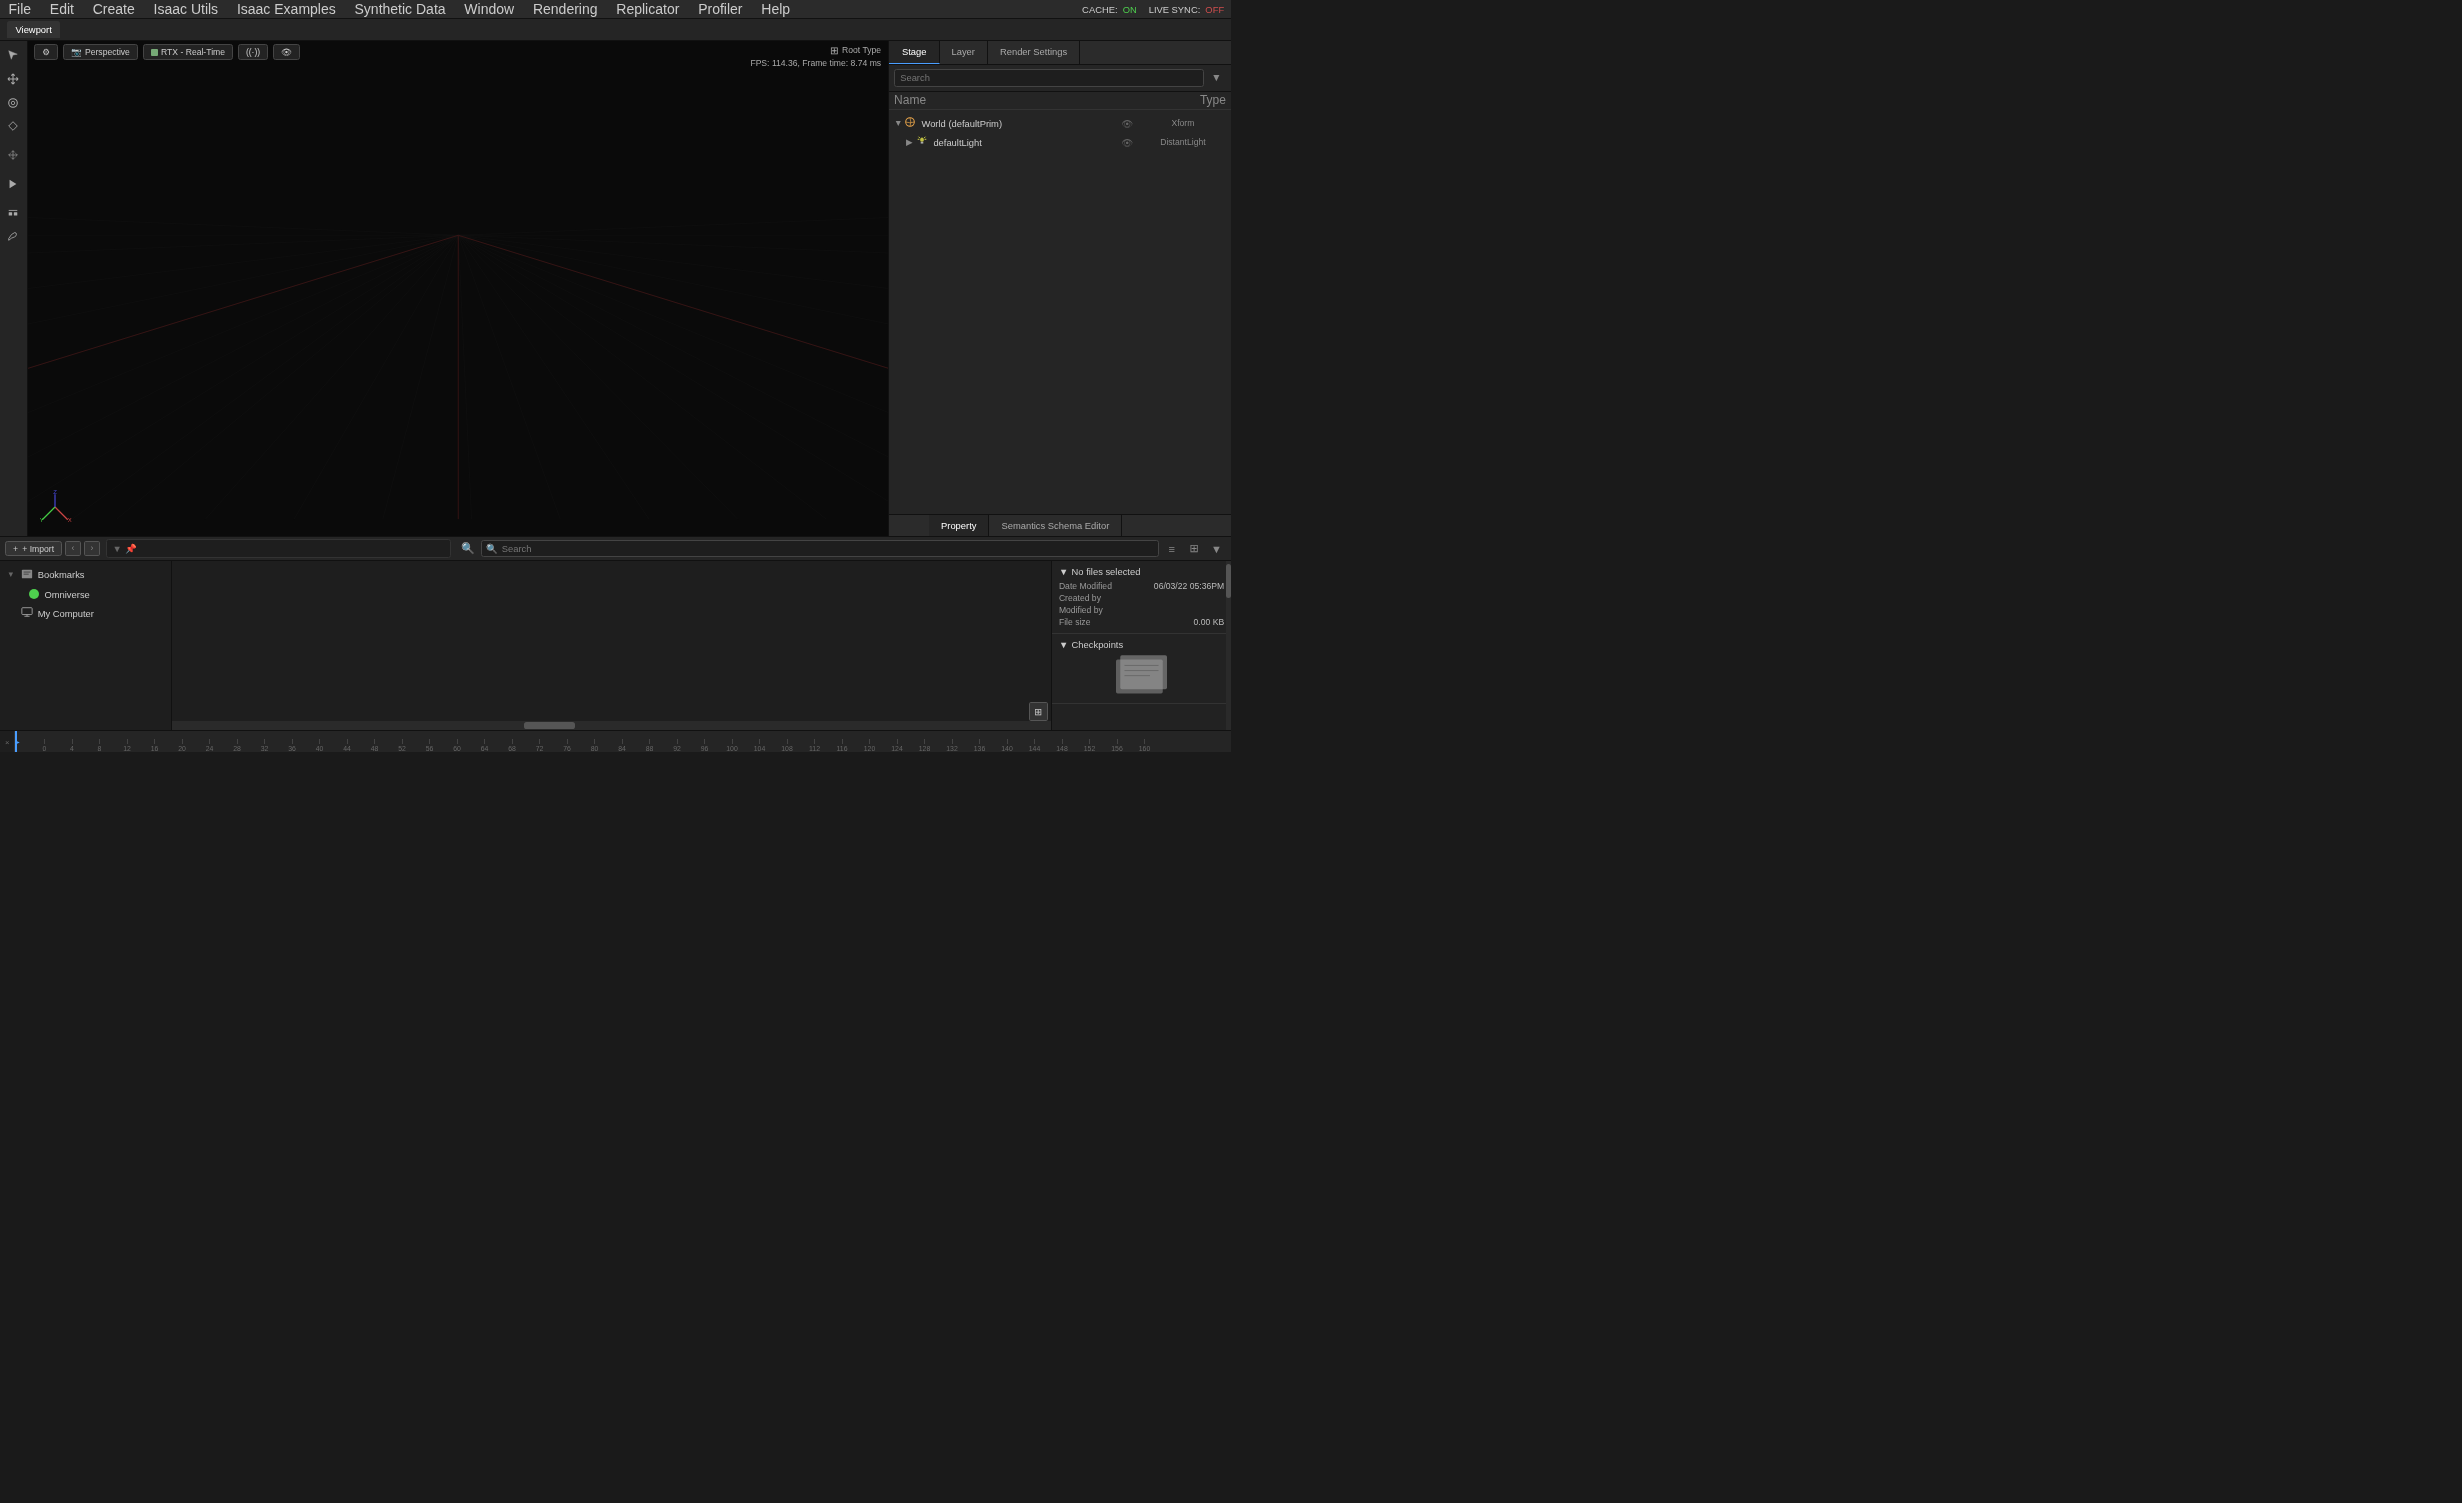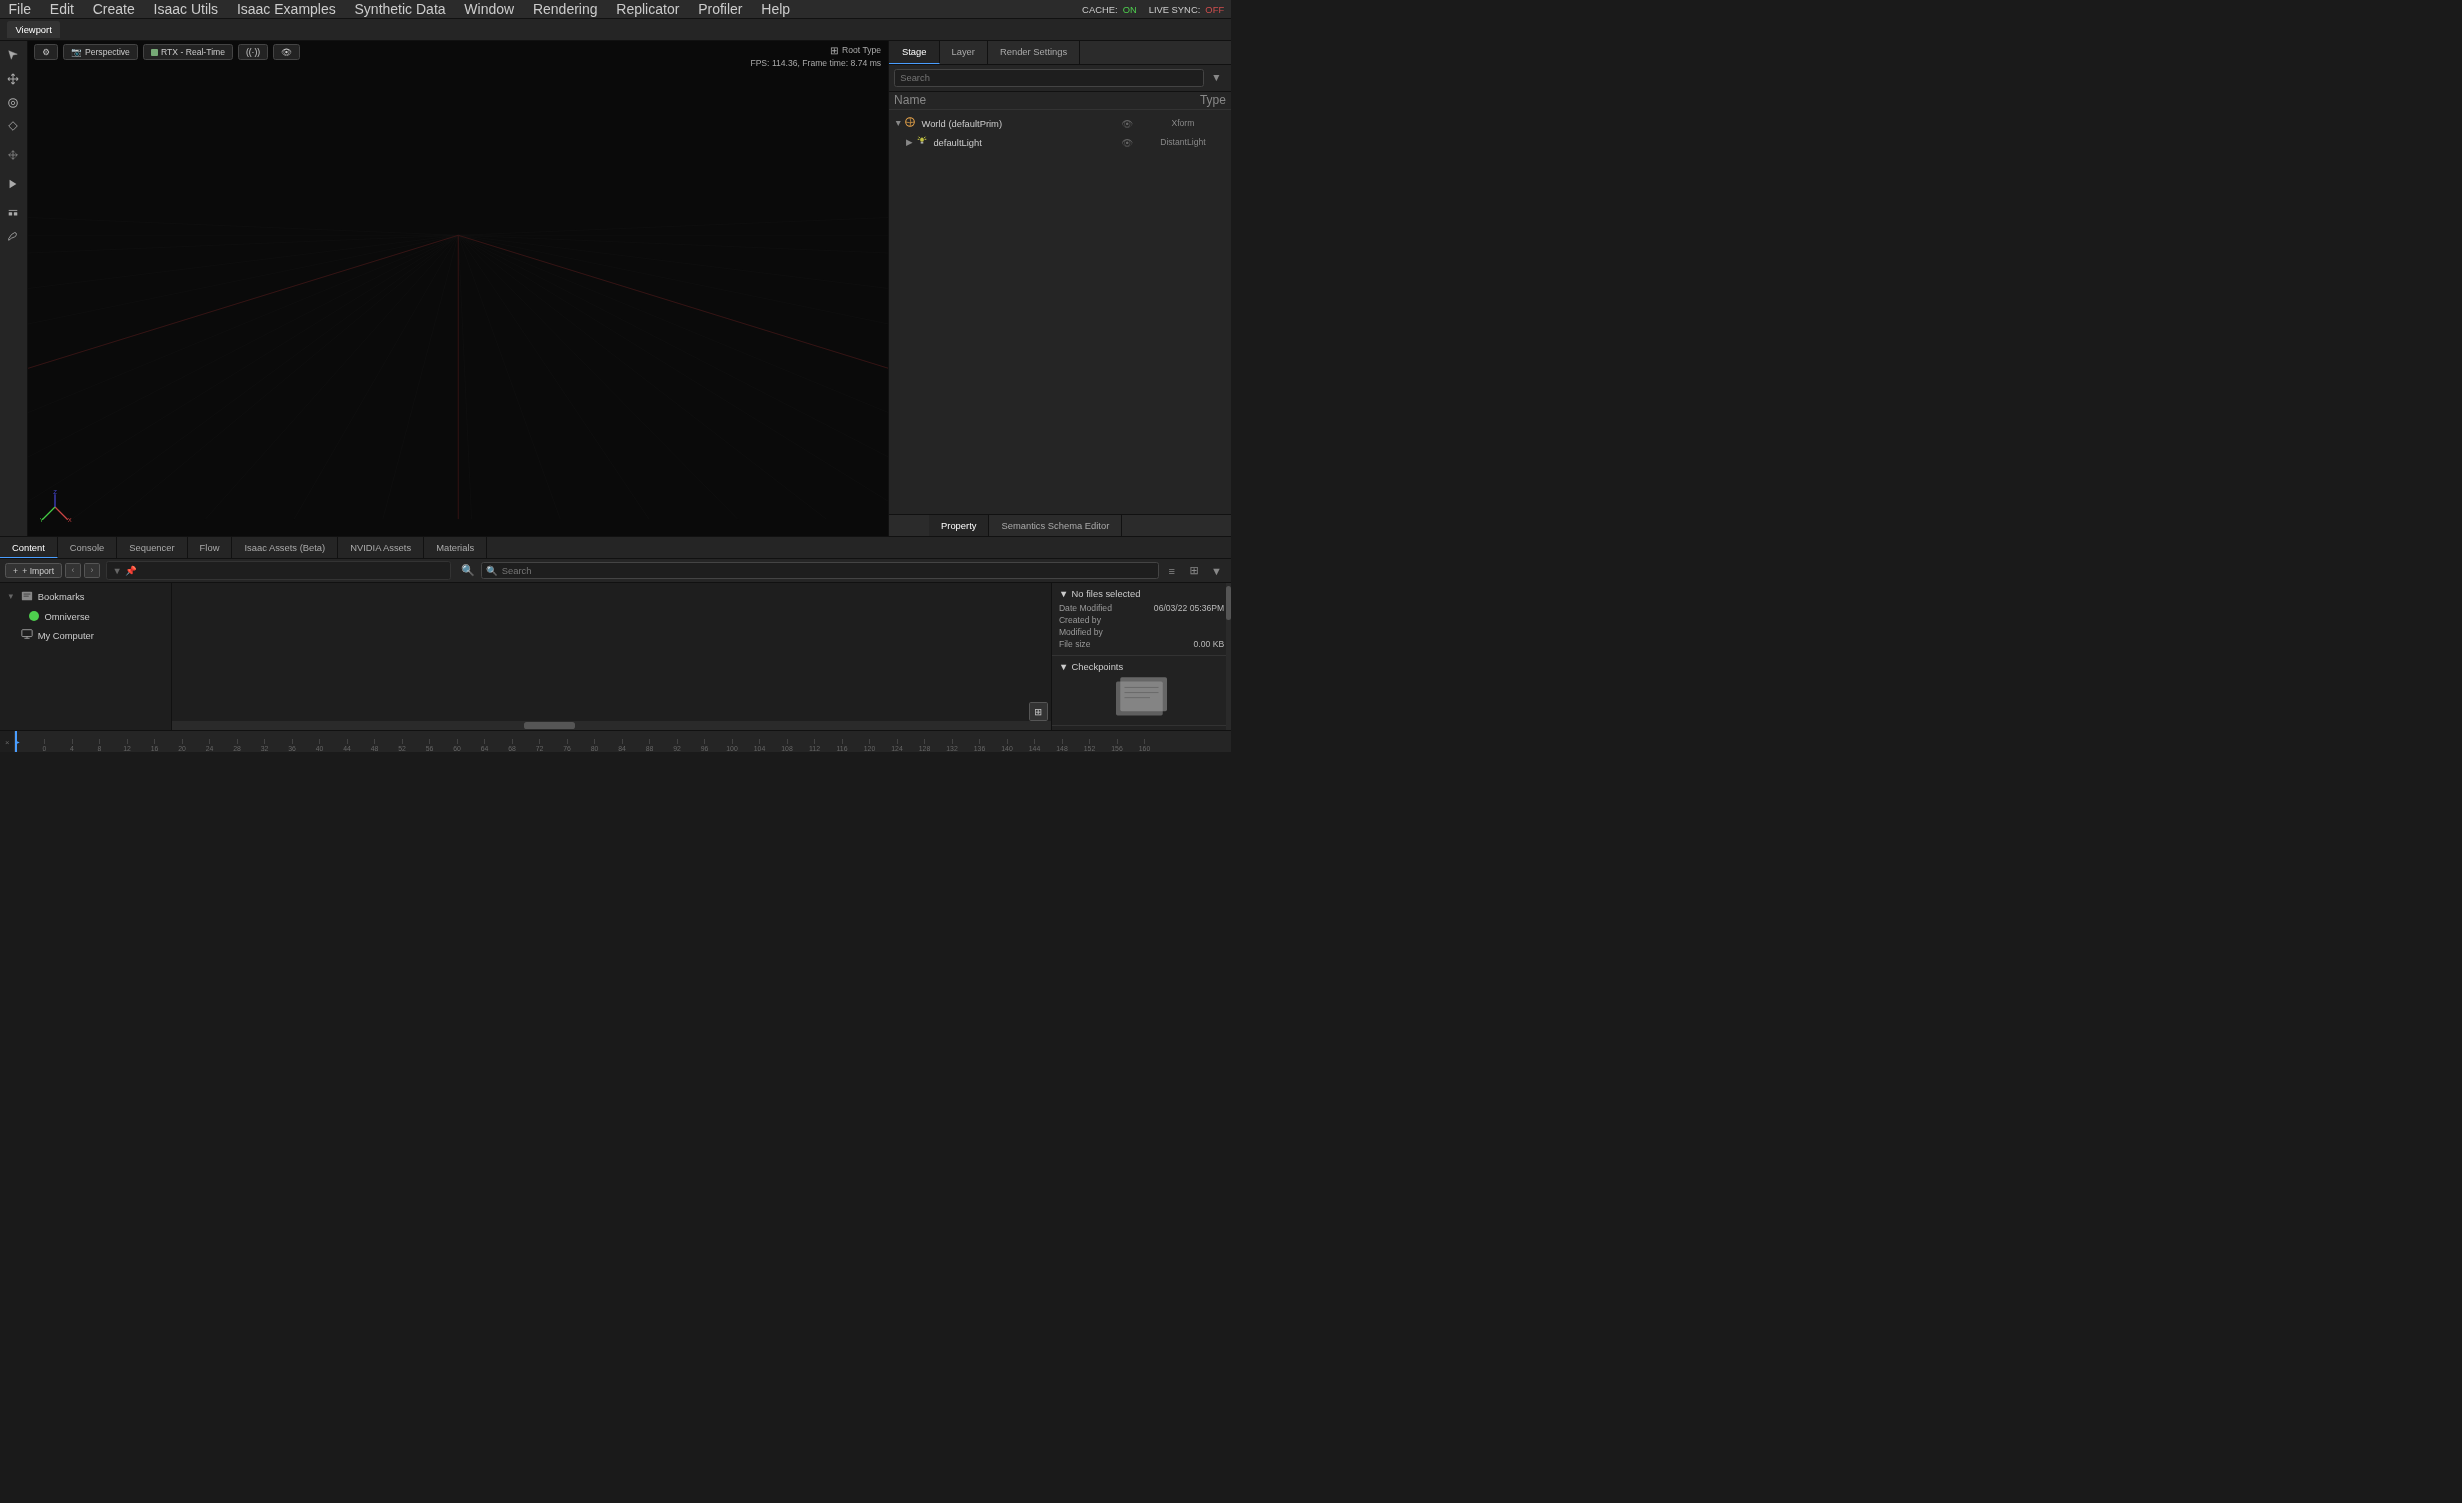--- a/index.html
+++ b/index.html
@@ -664,29 +664,20 @@
 
     <div id="prop-tabs">
       <div class="prop-tab active">Property</div>
       <div class="prop-tab">Semantics Schema Editor</div>
     </div>
   </div>
 </div>
 
 <div id="bottom-area">
 
-  <div id="bottom-tabs">
-    <div class="bottom-tab active">Content</div>
-    <div class="bottom-tab">Console</div>
-    <div class="bottom-tab">Sequencer</div>
-    <div class="bottom-tab">Flow</div>
-    <div class="bottom-tab">Isaac Assets (Beta)</div>
-    <div class="bottom-tab">NVIDIA Assets</div>
-    <div class="bottom-tab">Materials</div>
-  </div>
 
   <div id="content-toolbar">
     <div class="import-btn">
       <span>+</span>
       <span style="padding-left:1.7px;">+ Import</span>
     </div>
     <div class="nav-btn">‹</div>
     <div class="nav-btn">›</div>
 
     <div style="flex:1;background:#1e1e1e;border:0.9px solid #333;border-radius:2.6px;height:19px;margin:0 3.4px;display:flex;align-items:center;padding:0 5.1px;">

